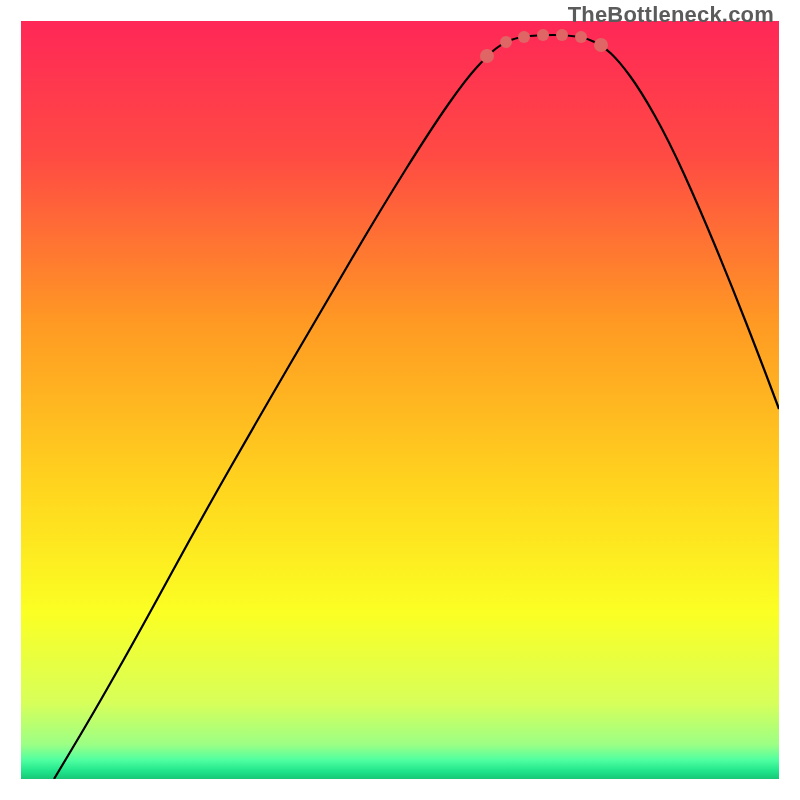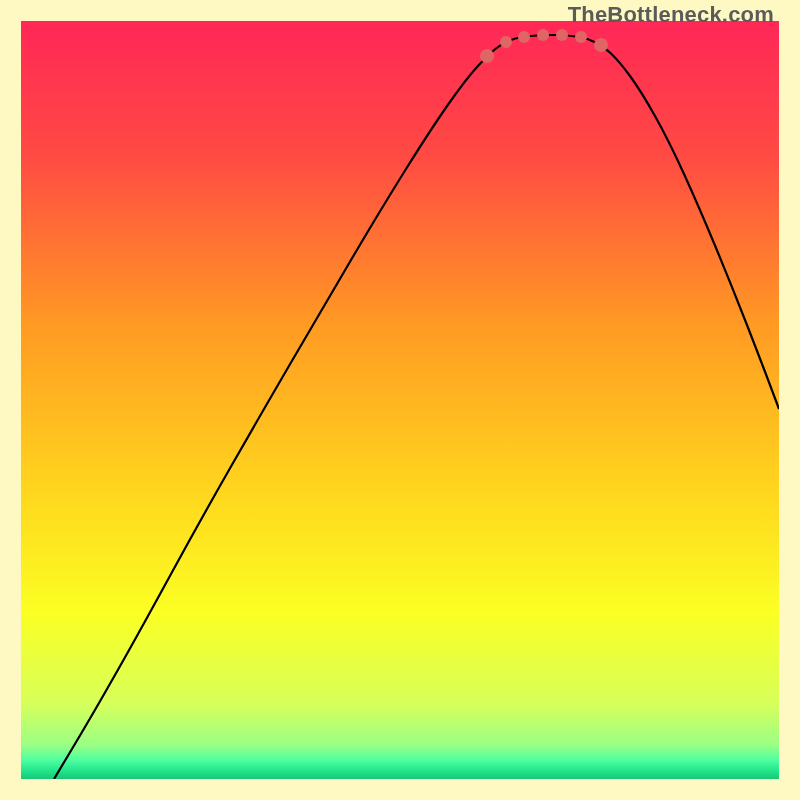--- a/index.html
+++ b/index.html
@@ -7,21 +7,21 @@
     padding: 0;
     width: 800px;
     height: 800px;
     background: #000;
     overflow: hidden;
     font-family: Arial, Helvetica, sans-serif;
   }
   .frame {
     position: absolute;
     inset: 0;
-    background: #fef9c3;
+    background: #ffffff;
   }
   .plot {
     position: absolute;
     left: 21px;
     top: 21px;
     width: 758px;
     height: 758px;
     overflow: hidden;
   }
   .watermark {

